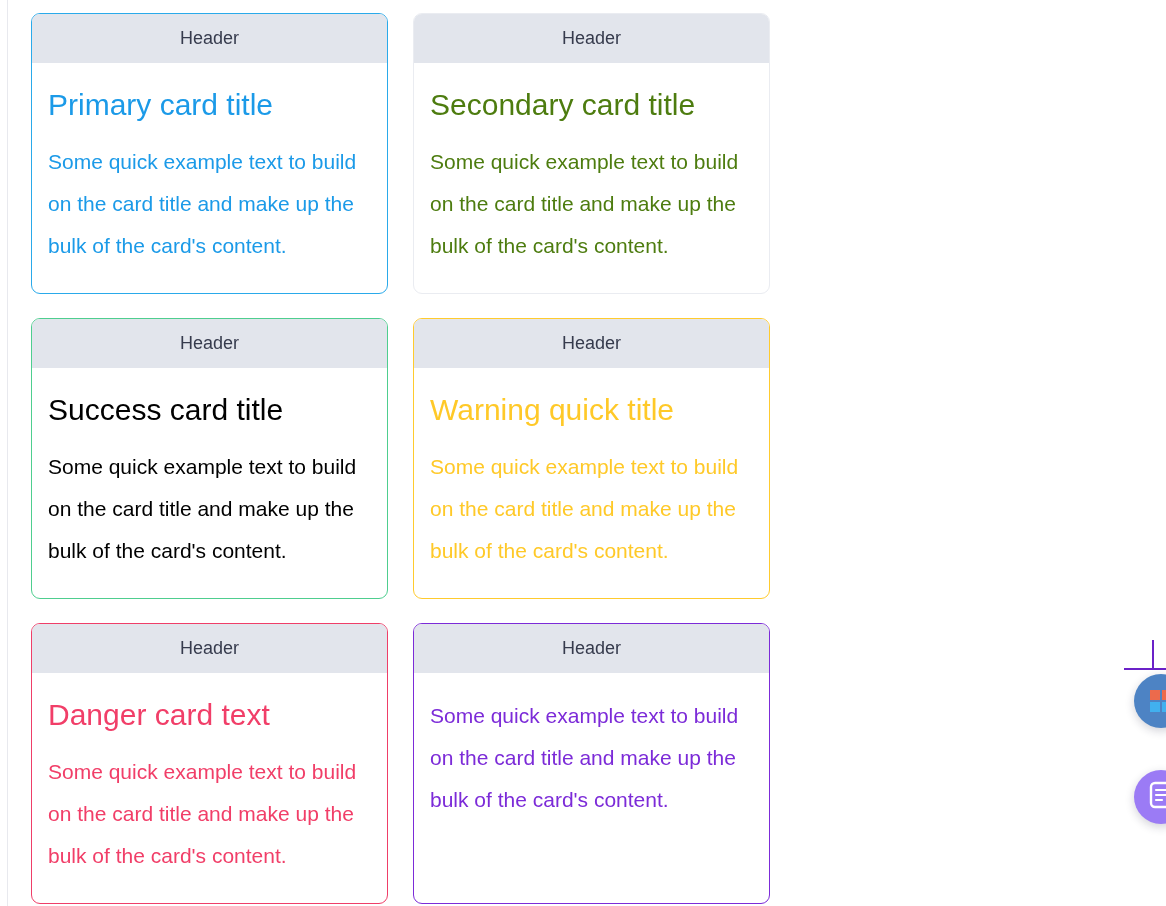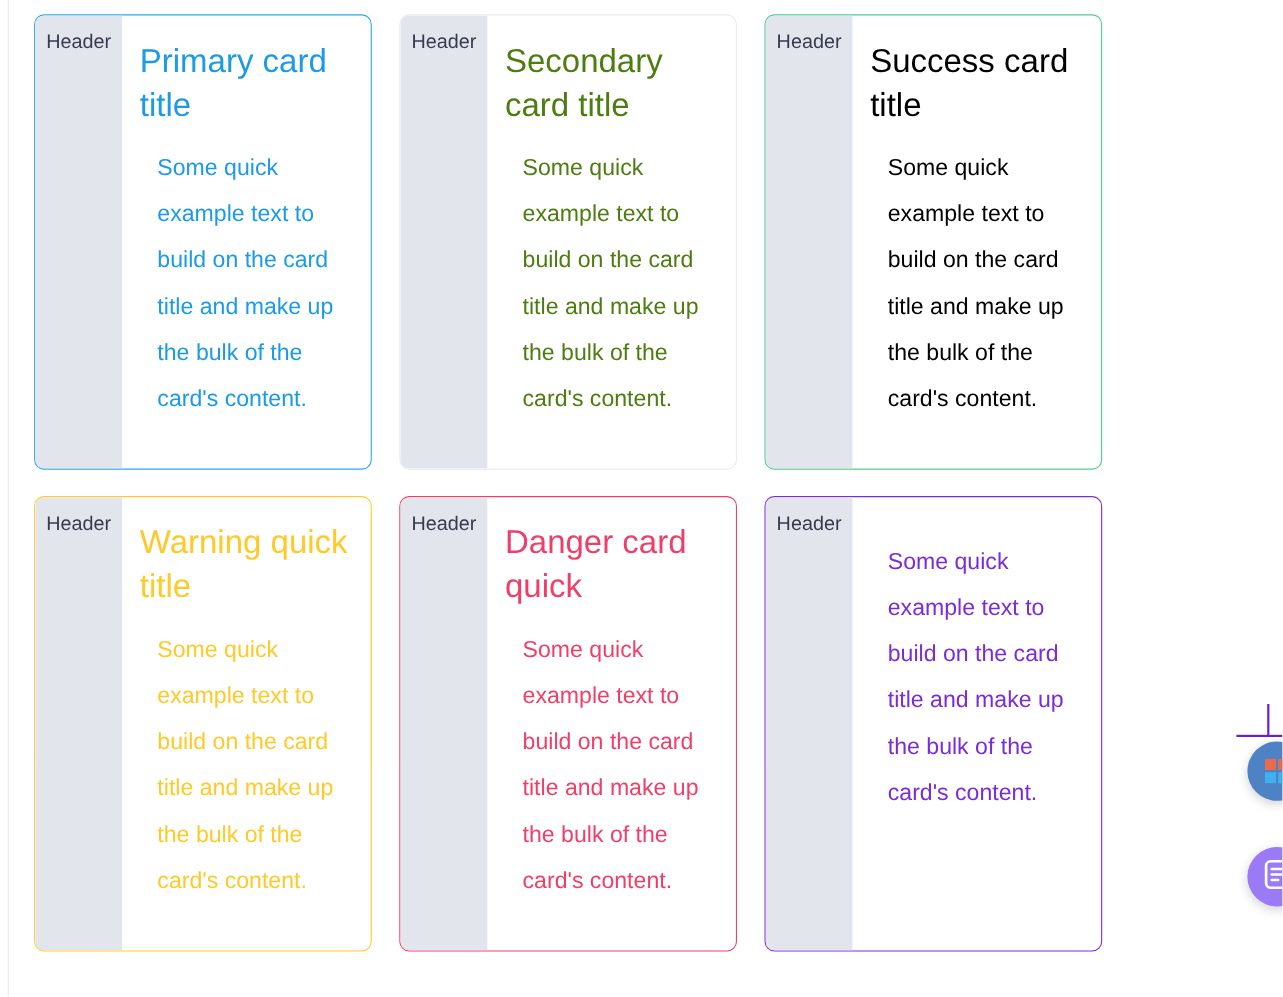--- a/index.html
+++ b/index.html
@@ -36,26 +36,27 @@
     position: absolute;
     top: 13px;
     left: 31px;
     width: 1120px;
     display: flex;
     flex-wrap: wrap;
     gap: 24px 25px;
   }
 
   .card {
-    width: 307px;
+    width: 357px;
     background: #ffffff;
     border: 1px solid #dfe2ea;
     border-radius: 9px;
     overflow: hidden;
     display: flex;
+    flex-direction: column;
   }
 
   .card-header {
     background: #e2e5ec;
     text-align: center;
     padding: 12px 10px 13px;
     font-size: 18px;
     line-height: 24px;
     color: #363b4d;
     font-weight: 400;
@@ -70,21 +71,21 @@
   .card-title {
     font-size: 30px;
     line-height: 40px;
     font-weight: 400;
     margin: 0 0 16px;
   }
 
   .card-text {
     font-size: 21px;
     line-height: 42px;
-    margin: 16px;
+    margin: 0;
   }
 
   
   .card--primary   { border-color: #2aaaea; }
   .card--primary   .card-title,
   .card--primary   .card-text   { color: #1b9ae8; }
 
   .card--secondary { border-color: #eaecf1; }
   .card--secondary .card-title,
   .card--secondary .card-text   { color: #4d7c0f; }
@@ -205,21 +206,21 @@
       <div class="card-header">Header</div>
       <div class="card-body">
         <h5 class="card-title">Warning quick title</h5>
         <p class="card-text">Some quick example text to build on the card title and make up the bulk of the card's content.</p>
       </div>
     </div>
 
     <div class="card card--danger">
       <div class="card-header">Header</div>
       <div class="card-body">
-        <h5 class="card-title">Danger card quick</h5>
+        <h5 class="card-title">Danger card text</h5>
         <p class="card-text">Some quick example text to build on the card title and make up the bulk of the card's content.</p>
       </div>
     </div>
 
     <div class="card card--info">
       <div class="card-header">Header</div>
       <div class="card-body">
         <p class="card-text">Some quick example text to build on the card title and make up the bulk of the card's content.</p>
       </div>
     </div>

